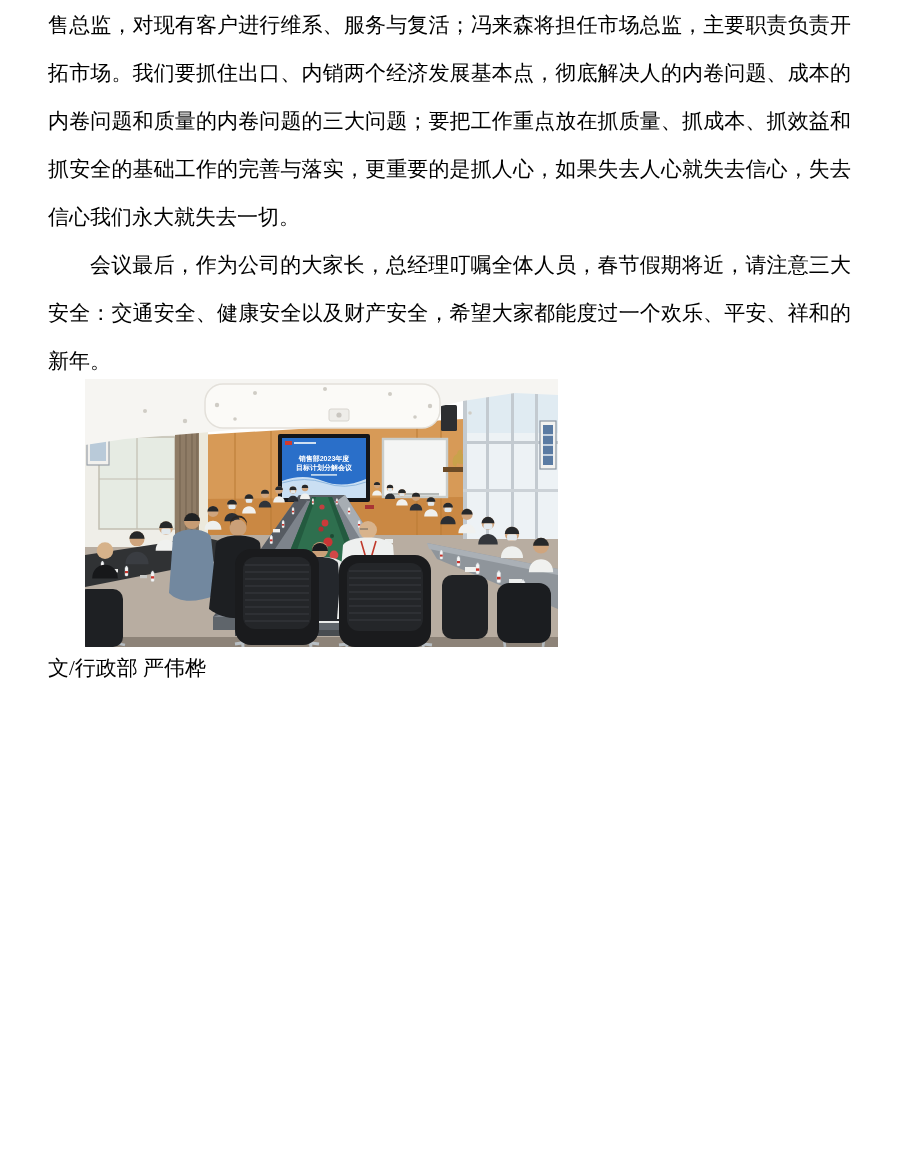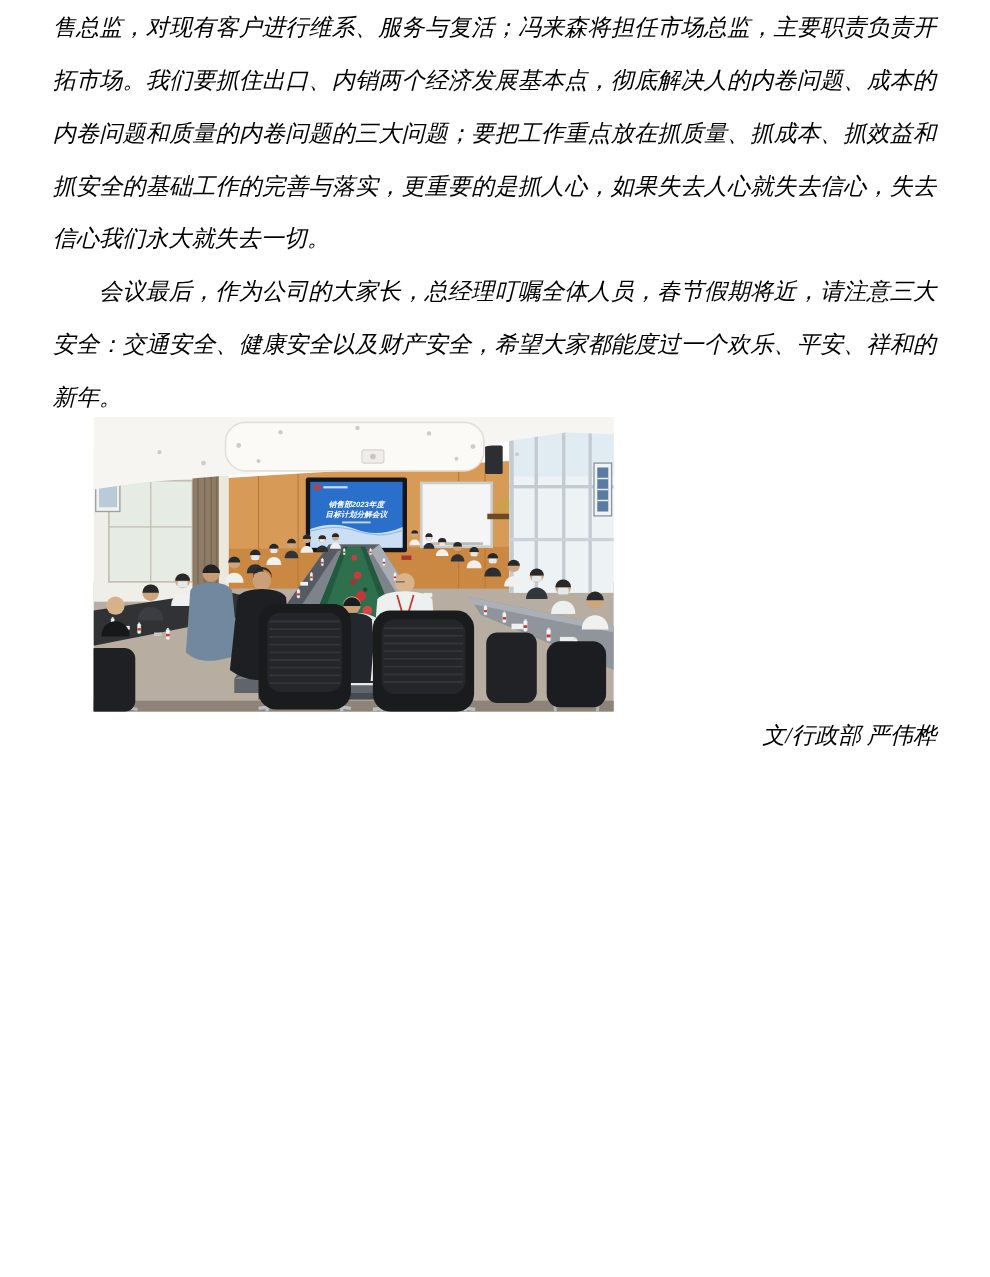--- a/index.html
+++ b/index.html
@@ -1,28 +1,28 @@
 <!DOCTYPE html>
 <html><head>
 <meta charset="utf-8">
 <style>
   html,body{margin:0;padding:0;background:#ffffff;}
   body{width:900px;height:1161px;overflow:hidden;}
   .doc{
     box-sizing:border-box;width:896px;height:1161px;
     padding:1px 45px 0 48px;
     font-family:"Liberation Serif","DejaVu Serif",serif;
-    font-size:21px;line-height:48px;color:#000;font-style:italic;
+    font-size:21px;line-height:48px;color:#000;
   }
   .para{margin:0;text-align:justify;text-justify:inter-ideograph;}
   .indent{text-indent:2em;}
   .bold{font-weight:700;}
   .photo-wrap{margin:-6px 0 0 37px;width:473px;height:268px;line-height:0;}
   .photo-wrap svg{display:block;}
-  .byline{margin:6px 0 0 0;text-align:right;line-height:30px;}
+  .byline{margin:6px 0 0 0;text-align:left;line-height:30px;}
 </style>
 </head>
 <body>
 
 <div class="doc">
 
   <p class="para">售总监，对现有客户进行维系、服务与复活；冯来森将担任市场总监，主要职责负责开拓市场。我们要抓住出口、内销两个经济发展基本点，彻底解决人的内卷问题、成本的内卷问题和质量的内卷问题的三大问题；要把工作重点放在抓质量、抓成本、抓效益和抓安全的基础工作的完善与落实，更重要的是抓人心，如果失去人心就失去信心，失去信心我们永大就失去一切。</p>
   <p class="para indent">会议最后，作为公司的大家长，总经理叮嘱全体人员，春节假期将近，请注意三大安全：交通安全、健康安全以及财产安全，希望大家都能度过一个欢乐、平安、祥和的新年。</p>
 
   <div class="photo-wrap">

